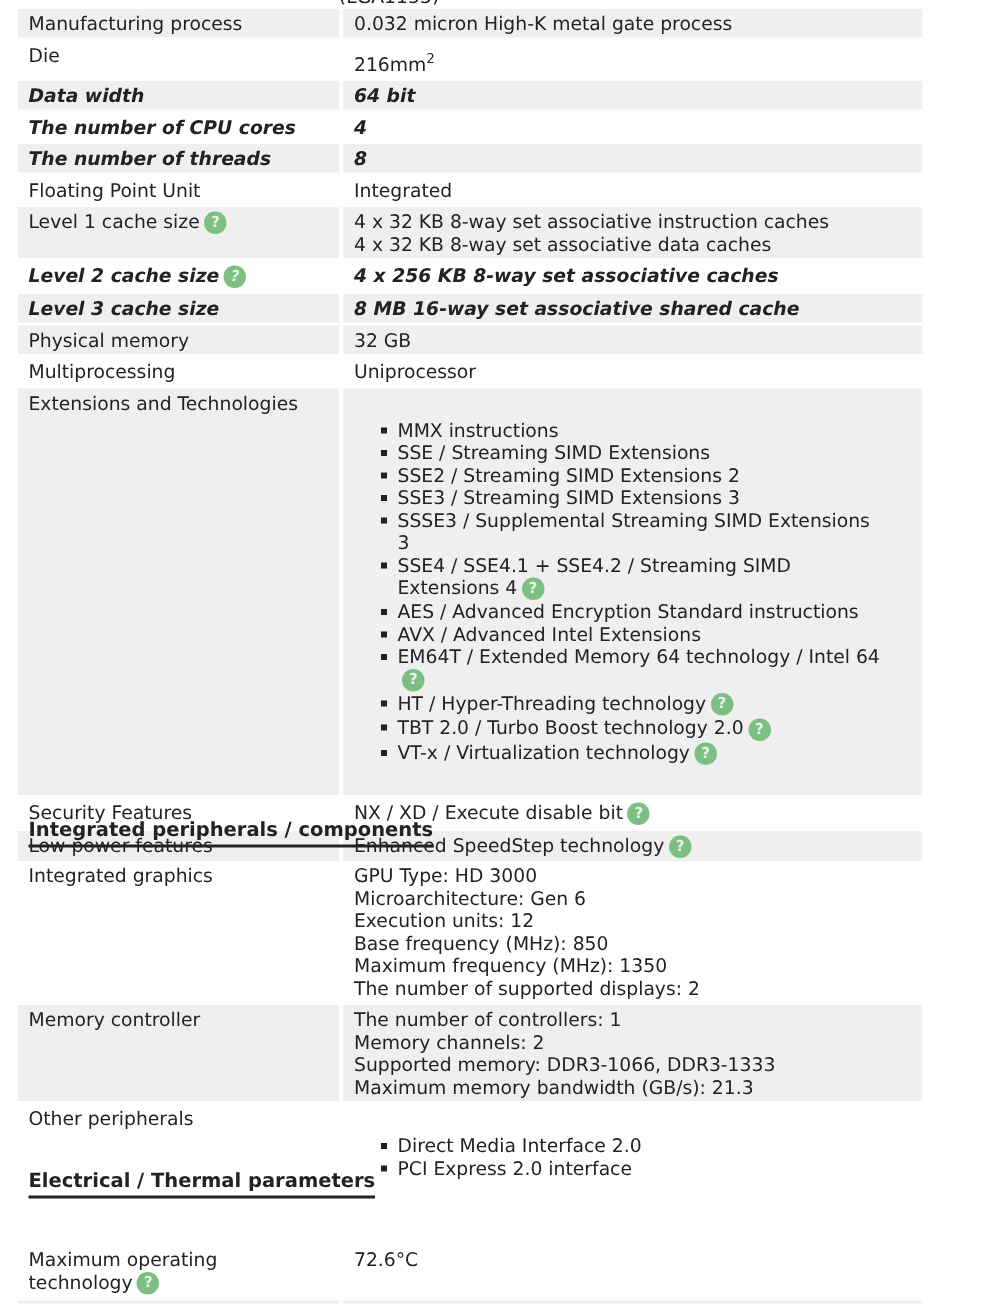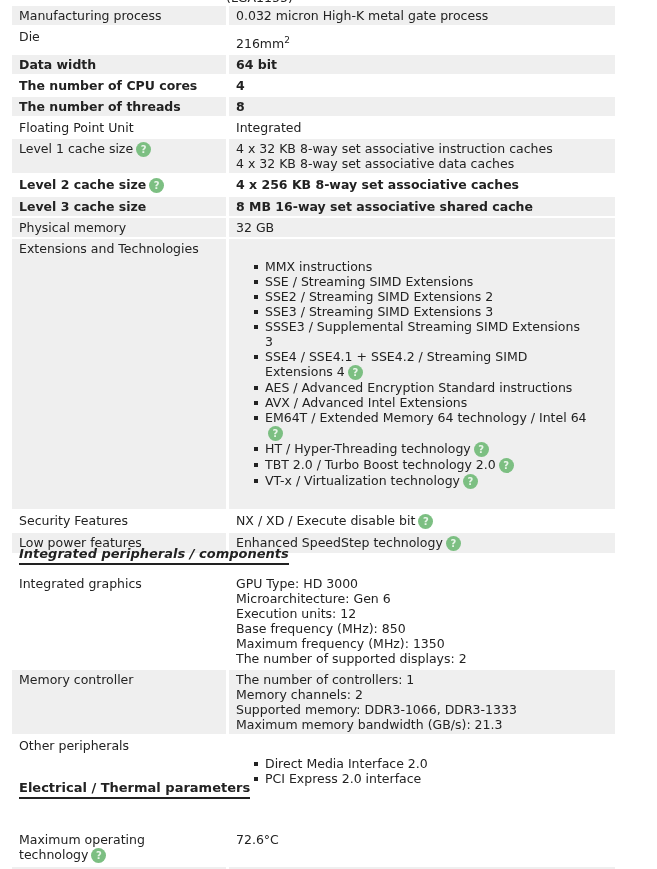--- a/index.html
+++ b/index.html
@@ -4,21 +4,21 @@
 <style>
   html, body { margin:0; padding:0; background:#ffffff; }
   body { width:657px; height:869px; overflow:hidden; position:relative;
          font-family:"DejaVu Sans", sans-serif; font-size:12.5px; color:#222; }
   .cut { position:absolute; left:226px; top:-9px; height:12px; width:120px; overflow:hidden; }
   .cut span { display:block; font-size:12.5px; line-height:14px; color:#222; }
   table.spec { position:absolute; left:12px; border-collapse:separate; border-spacing:0 2px; width:603px; }
   table.spec td { vertical-align:top; padding:2px 7px; line-height:15px; }
   table.spec td.k { width:200px; border-right:3px solid #fff; }
   table.spec tr.shade td { background:#efefef; }
-  table.spec tr.bold td { font-weight:bold; }
+  table.spec tr.bold td { font-weight:bold;font-style:italic; }
   .help { display:inline-block; width:15px; height:15px; border-radius:50%;
           background:#7cbf82; color:#e8f5e9; font-size:10px; font-weight:bold;
           text-align:center; line-height:15px; vertical-align:middle; margin-left:3px; }
   ul.b { margin:18px; padding:0 0 0 11px; list-style:none; }
   ul.b li { position:relative; line-height:15px; }
   ul.b li:before { content:""; position:absolute; left:-11px; top:6px; width:4px; height:4px; background:#222; }
   .sec { position:absolute; left:19px; font-weight:bold; font-size:13px; padding-bottom:2px; border-bottom:2px solid #222; }
   sup { font-size:9px; }
 </style>
 </head>
@@ -66,20 +66,24 @@
     <td>4 x 256 KB 8-way set associative caches</td>
   </tr>
   <tr class="shade bold">
     <td class="k">Level 3 cache size</td>
     <td>8 MB 16-way set associative shared cache</td>
   </tr>
   <tr class="shade">
     <td class="k">Physical memory</td>
     <td>32 GB</td>
   </tr>
+  <tr>
+    <td class="k">Multiprocessing</td>
+    <td>Uniprocessor</td>
+  </tr>
   <tr class="shade">
     <td class="k">Extensions and Technologies</td>
     <td>
       <ul class="b">
         <li><span>MMX instructions</span></li>
         <li><span>SSE / Streaming SIMD Extensions</span></li>
         <li><span>SSE2 / Streaming SIMD Extensions 2</span></li>
         <li><span>SSE3 / Streaming SIMD Extensions 3</span></li>
         <li><span>SSSE3 / Supplemental Streaming SIMD Extensions 3</span></li>
         <li><span>SSE4 / SSE4.1 + SSE4.2 / Streaming SIMD Extensions 4</span><span class="help">?</span></li>
@@ -96,21 +100,21 @@
     <td class="k">Security Features</td>
     <td><span>NX / XD / Execute disable bit</span><span class="help">?</span></td>
   </tr>
   <tr class="shade">
     <td class="k">Low power features</td>
     <td><span>Enhanced SpeedStep technology</span><span class="help">?</span></td>
   </tr>
 </tbody>
   </table>
 
-<div class="sec" style="top:546px;font-style:italic;">Integrated peripherals / components</div>
+<div class="sec" style="top:546px;">Integrated peripherals / components</div>
 
 <table class="spec" style="top:572px;">
   <tbody>
       <tr>
     <td class="k">Integrated graphics</td>
     <td>
       <div>GPU Type: HD 3000</div>
       <div>Microarchitecture: Gen 6</div>
       <div>Execution units: 12</div>
       <div>Base frequency (MHz): 850</div>

